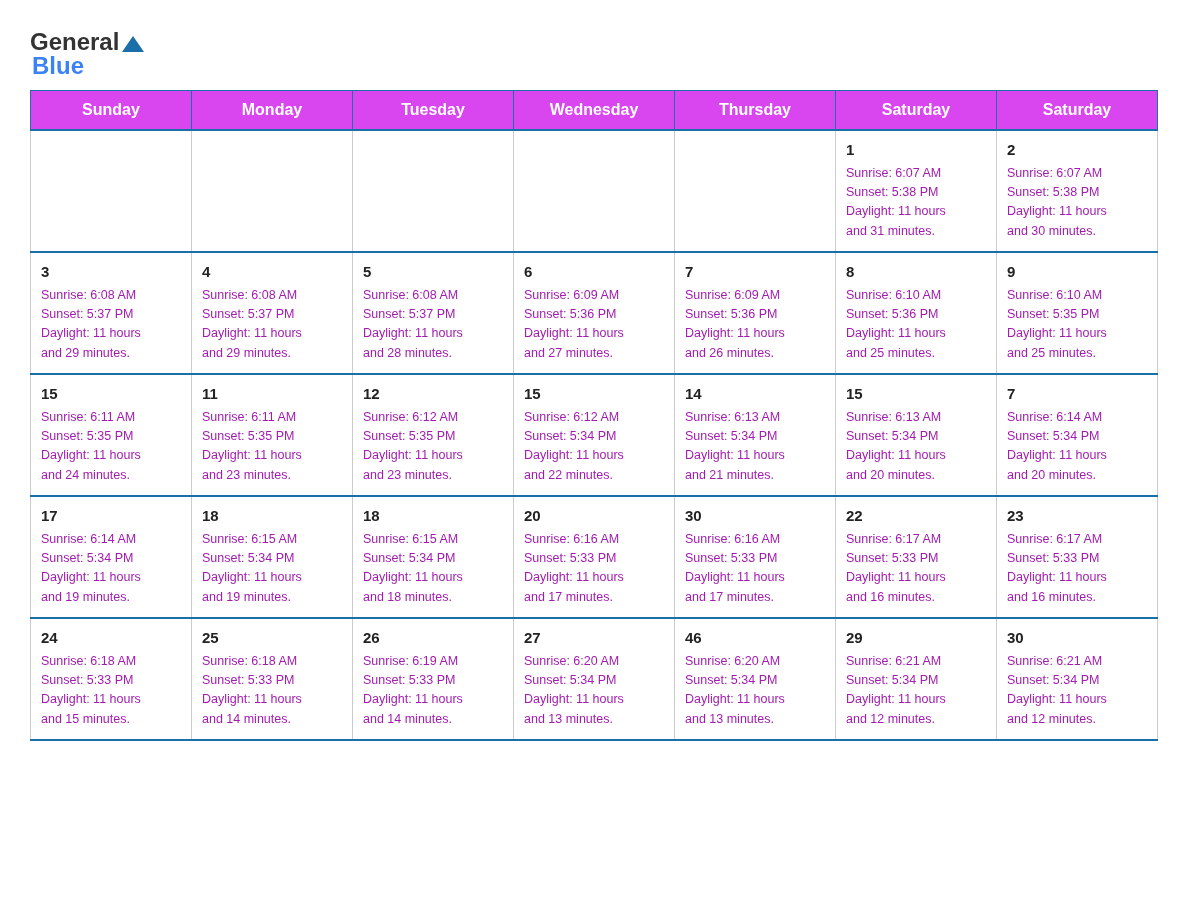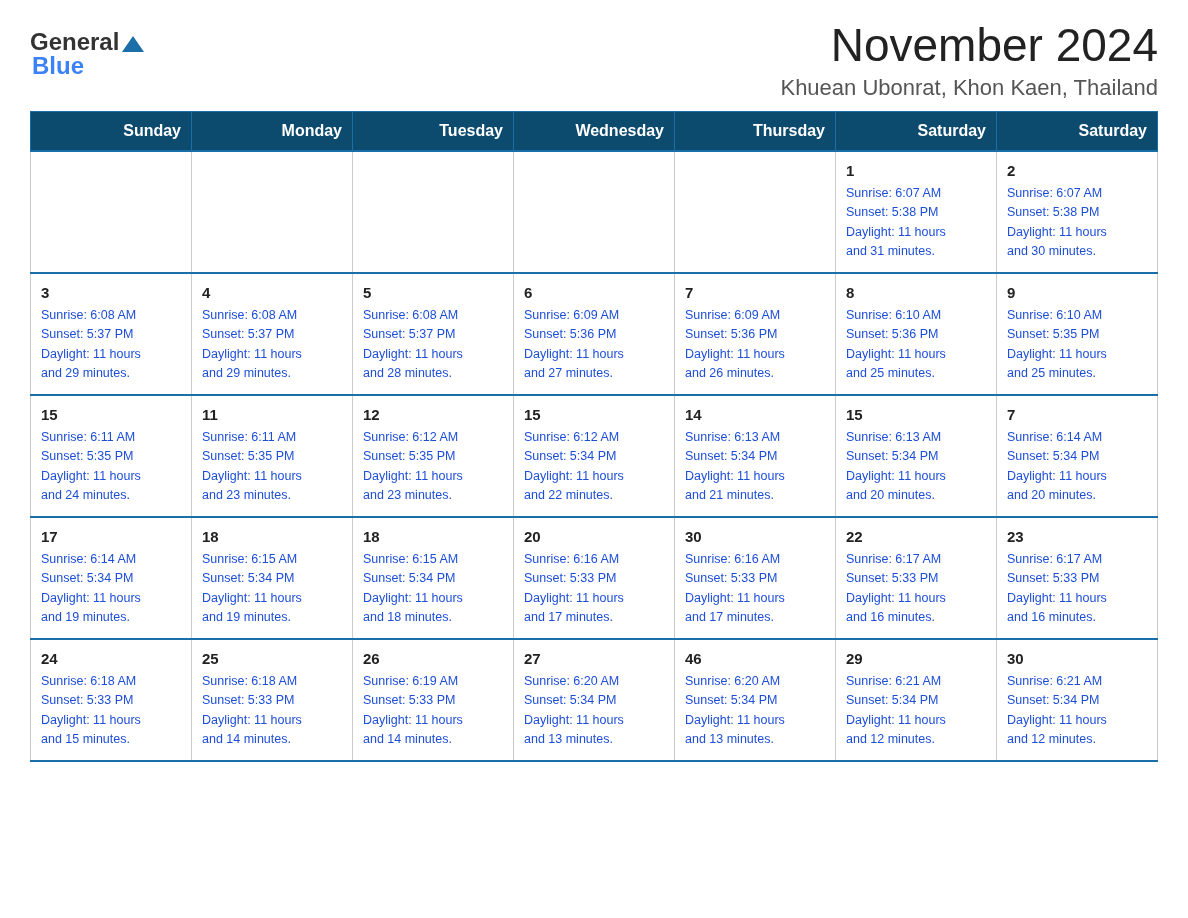--- a/index.html
+++ b/index.html
@@ -6,21 +6,21 @@
     body {
       font-family: Arial, Helvetica, sans-serif;
       background: #fff;
       color: #222;
       width: 1188px;
       min-height: 918px;
       padding: 20px 30px 30px 30px;
     }
     .header-row {
       display: flex;
-      align-items: flex-start;
+      align-items: center;
       justify-content: space-between;
       margin-bottom: 10px;
     }
     .logo {
       display: flex;
       flex-direction: column;
       align-items: flex-start;
       margin-top: 8px;
     }
     .logo-line1 {
@@ -40,26 +40,26 @@
       font-size: 22px;
       color: #555;
       margin-top: 4px;
     }
     .calendar-table {
       width: 100%;
       border-collapse: collapse;
       margin-top: 10px;
     }
     .calendar-table th {
-      background-color: #0c4a6e;
+      background-color: #d946ef;
       color: #fff;
       font-size: 16px;
       font-weight: 600;
       padding: 10px 10px;
-      text-align: right;
+      text-align: center;
       border: 1px solid #1a6fa8;
     }
     .calendar-table td {
       vertical-align: top;
       padding: 8px 10px 10px 10px;
       border: 1px solid #ccc;
       width: 14.28%;
       min-height: 90px;
       font-size: 13px;
       line-height: 1.5;
@@ -68,21 +68,21 @@
       border-bottom: 2px solid #1a6fa8;
     }
     .day-number {
       font-size: 15px;
       font-weight: 600;
       color: #222;
       display: block;
       margin-bottom: 2px;
     }
     .day-info {
-      color: #1d4ed8;
+      color: #a21caf;
       font-size: 12.5px;
       line-height: 1.55;
     }
     .empty-cell {
       background: #fff;
     }
     td.empty-cell {
       border-bottom: 1px solid #ccc;
     }
   </style>
@@ -92,24 +92,20 @@
 <div class="header-row">
   <div class="logo">
     <div class="logo-line1">
       <span style="font-size:24px;font-weight:bold;color:#333;">General</span>
       <svg width="22" height="18" viewBox="0 0 22 18" style="margin-left:3px;margin-top:2px;">
         <polygon points="0,18 11,2 22,18" fill="#1a6fa8"></polygon>
       </svg>
     </div>
     <span style="font-size:24px;font-weight:bold;color:#3b82f6;margin-top:-4px;margin-left:2px;">Blue</span>
   </div>
-  <div class="title-block">
-    <div class="month-title">November 2024</div>
-    <div class="location-title">Khuean Ubonrat, Khon Kaen, Thailand</div>
-  </div>
 </div>
 
 <table class="calendar-table">
   <thead>
     <tr>
     <th>Sunday</th>
         <th>Monday</th>
         <th>Tuesday</th>
         <th>Wednesday</th>
         <th>Thursday</th>

